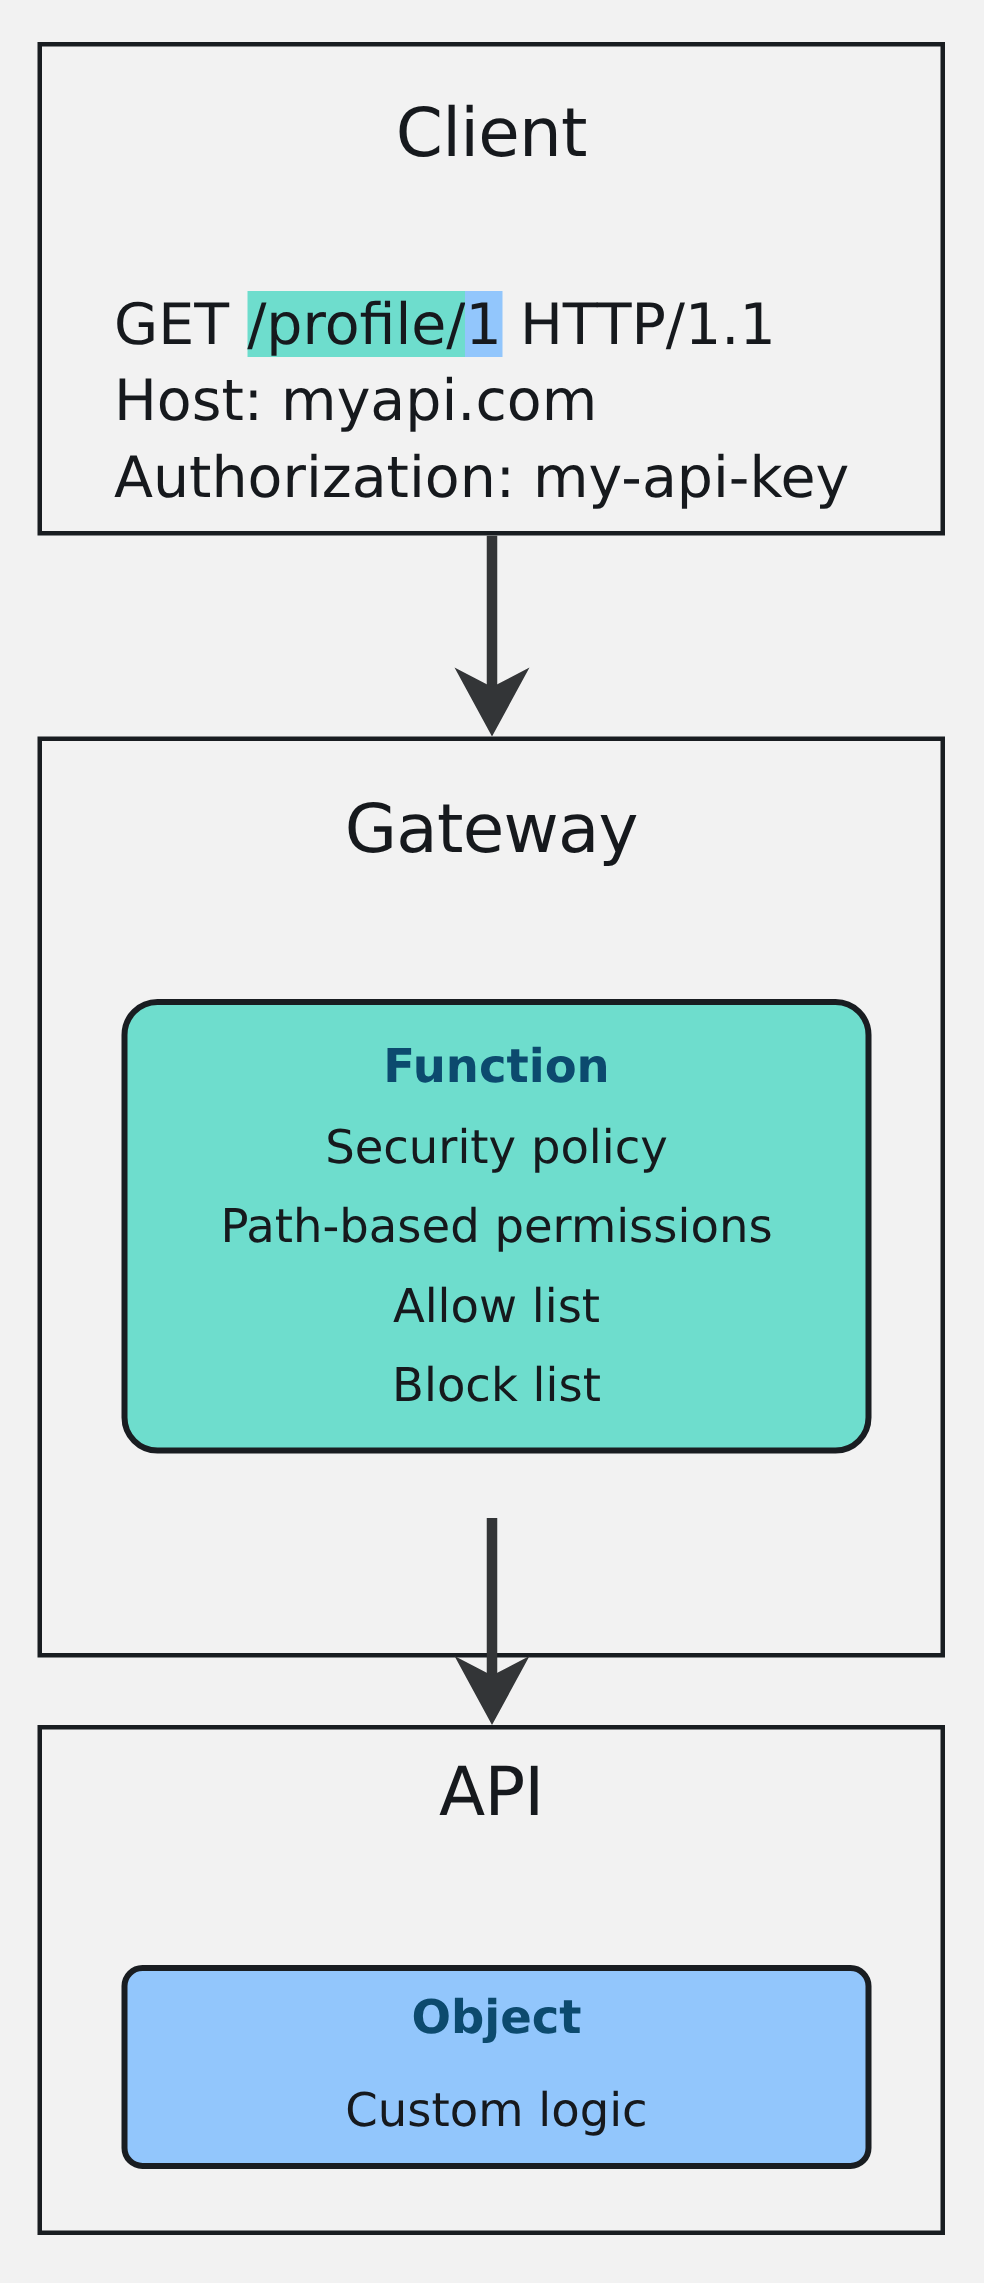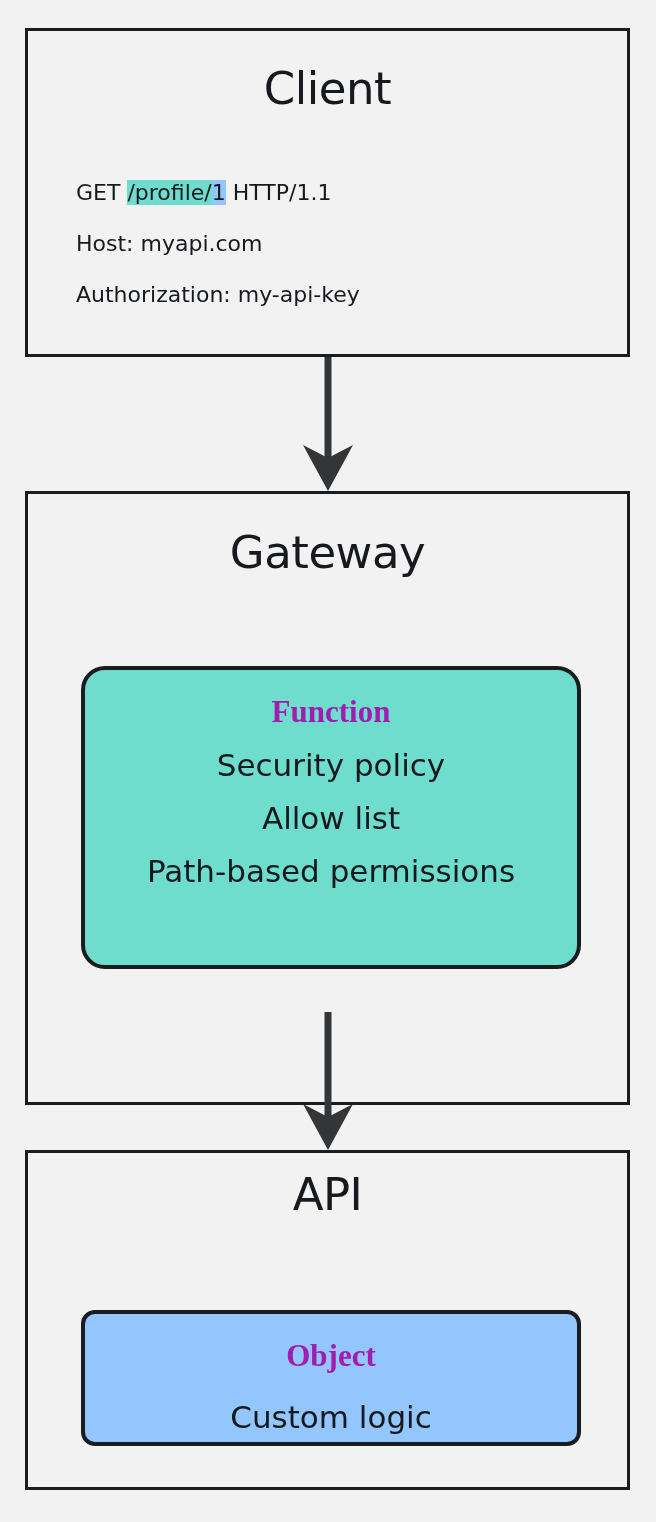--- a/index.html
+++ b/index.html
@@ -52,23 +52,23 @@
     color: #16191d;
   }
   #client-box  .node-title { top: 35px; }
   #gateway-box .node-title { top: 36px; }
   #api-box     .node-title { top: 19px; }
 
   
   #request-lines {
     position: absolute;
     left: 48px;
-    top: 136px;
+    top: 160px;
     width: 540px;
-    font-size: 22px;
+    font-size: 38px;
     line-height: 51px;
     white-space: nowrap;
   }
   #request-lines .req-line { display: block; }
   .hl-path  { background: #6eddcd; }
   .hl-id    { background: #92c6fc; }
 
   
   .sub-box {
     position: absolute;
@@ -89,25 +89,24 @@
     top: 157px;           
     height: 136px;
     background: #92c6fc;
     border-radius: 14px;
   }
 
   .sub-title {
     font-weight: bold;
     font-size: 31px;
     line-height: 1;
-    color: #a21caf;
-    font-family: Liberation Serif, serif;
+    color: #0c4a6e;
   }
   #function-box .sub-title { margin-top: 26px; }
-  #object-box   .sub-title { margin-top: 26px; }
+  #object-box   .sub-title { margin-top: 16px; }
 
   .sub-line {
     font-size: 31px;
     line-height: 53px;
     color: #16191d;
     white-space: nowrap;
   }
   #function-box .sub-lines { margin-top: 12px; }
   #object-box   .sub-lines { margin-top: 20px; }
 
@@ -140,22 +139,23 @@
     <path d="M 31 134 L 6 88 L 31 101 L 56 88 Z" fill="#333537"></path>
   </svg>
 
   <div class="node-box" id="gateway-box">
     <div class="node-title">Gateway</div>
 
     <div class="sub-box" id="function-box">
       <div class="sub-title">Function</div>
       <div class="sub-lines">
         <div class="sub-line">Security policy</div>
+        <div class="sub-line">Path-based permissions</div>
         <div class="sub-line">Allow list</div>
-        <div class="sub-line">Path-based permissions</div>
+        <div class="sub-line">Block list</div>
       </div>
     </div>
   </div>
 
   <svg class="arrow-svg" id="arrow-gateway-api" viewBox="0 0 62 138">
     <line x1="31" y1="0" x2="31" y2="116" stroke="#333537" stroke-width="7"></line>
     <path d="M 31 138 L 6 92 L 31 105 L 56 92 Z" fill="#333537"></path>
   </svg>
 
   <div class="node-box" id="api-box">

